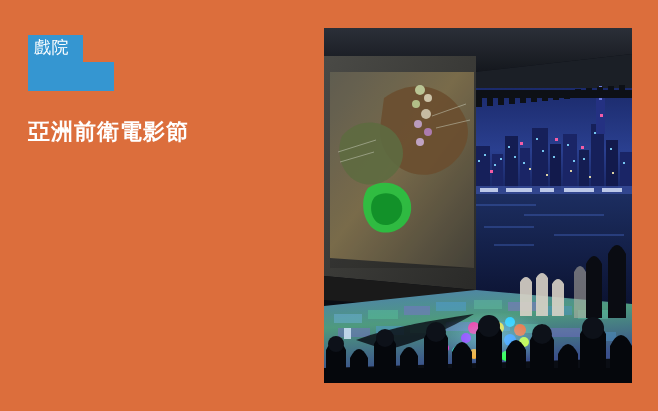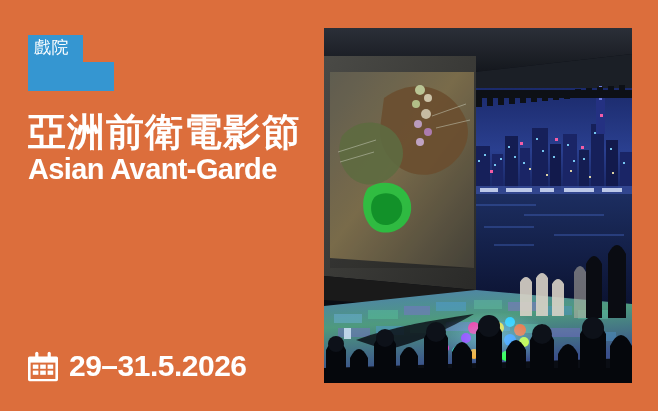--- a/index.html
+++ b/index.html
@@ -67,21 +67,21 @@
 
   
   .title-block {
     position: absolute;
     left: 0;
     top: 104px;
     width: 290px;
     color: #ffffff;
   }
   .title-zh {
-    font-size: 38px;
+    font-size: 22px;
     line-height: 38px;
     font-weight: 700;
     letter-spacing: 1px;
     white-space: nowrap;
   }
   .title-en {
     font-size: 29px;
     line-height: 37px;
     font-weight: 700;
     letter-spacing: -0.6px;
@@ -132,40 +132,22 @@
   <div class="left-col">
 
     <div class="badge">
       <div class="badge-top"></div>
       <div class="badge-bot"></div>
       <div class="badge-line1">戲院</div>
     </div>
 
     <div class="title-block">
       <div class="title-zh">亞洲前衛電影節</div>
-      <div class="title-en">Asian Avant-Garde</div>
     </div>
 
-    <div class="date-row">
-      <svg class="cal-icon" viewBox="0 0 30 31" aria-hidden="true">
-        <rect x="7.2" y="0.8" width="3.2" height="6.4" rx="1.6" fill="#ffffff"></rect>
-        <rect x="19.6" y="0.8" width="3.2" height="6.4" rx="1.6" fill="#ffffff"></rect>
-        <path d="M1.6 5.4 h26.8 a1.6 1.6 0 0 1 1.6 1.6 v21.6 a1.6 1.6 0 0 1 -1.6 1.6 h-26.8 a1.6 1.6 0 0 1 -1.6 -1.6 v-21.6 a1.6 1.6 0 0 1 1.6 -1.6 z" fill="#ffffff"></path>
-        <rect x="2.6" y="11.6" width="24.8" height="16.4" fill="#dc6e3c"></rect>
-        <g fill="#ffffff">
-          <rect x="4.8" y="13.6" width="5.6" height="4.2"></rect>
-          <rect x="12.2" y="13.6" width="5.6" height="4.2"></rect>
-          <rect x="19.6" y="13.6" width="5.6" height="4.2"></rect>
-          <rect x="4.8" y="19.6" width="5.6" height="4.2"></rect>
-          <rect x="12.2" y="19.6" width="5.6" height="4.2"></rect>
-          <rect x="19.6" y="19.6" width="5.6" height="4.2"></rect>
-        </g>
-      </svg>
-      <div class="date-text">29–31.5.2026</div>
-    </div>
 
   </div>
 
   <div class="photo">
     <svg width="308" height="355" viewBox="0 0 308 355" aria-hidden="true">
       <defs>
         <linearGradient id="ceil" x1="0" y1="0" x2="0" y2="1">
           <stop offset="0%" stop-color="#2b2f38"></stop>
           <stop offset="100%" stop-color="#14171d"></stop>
         </linearGradient>

